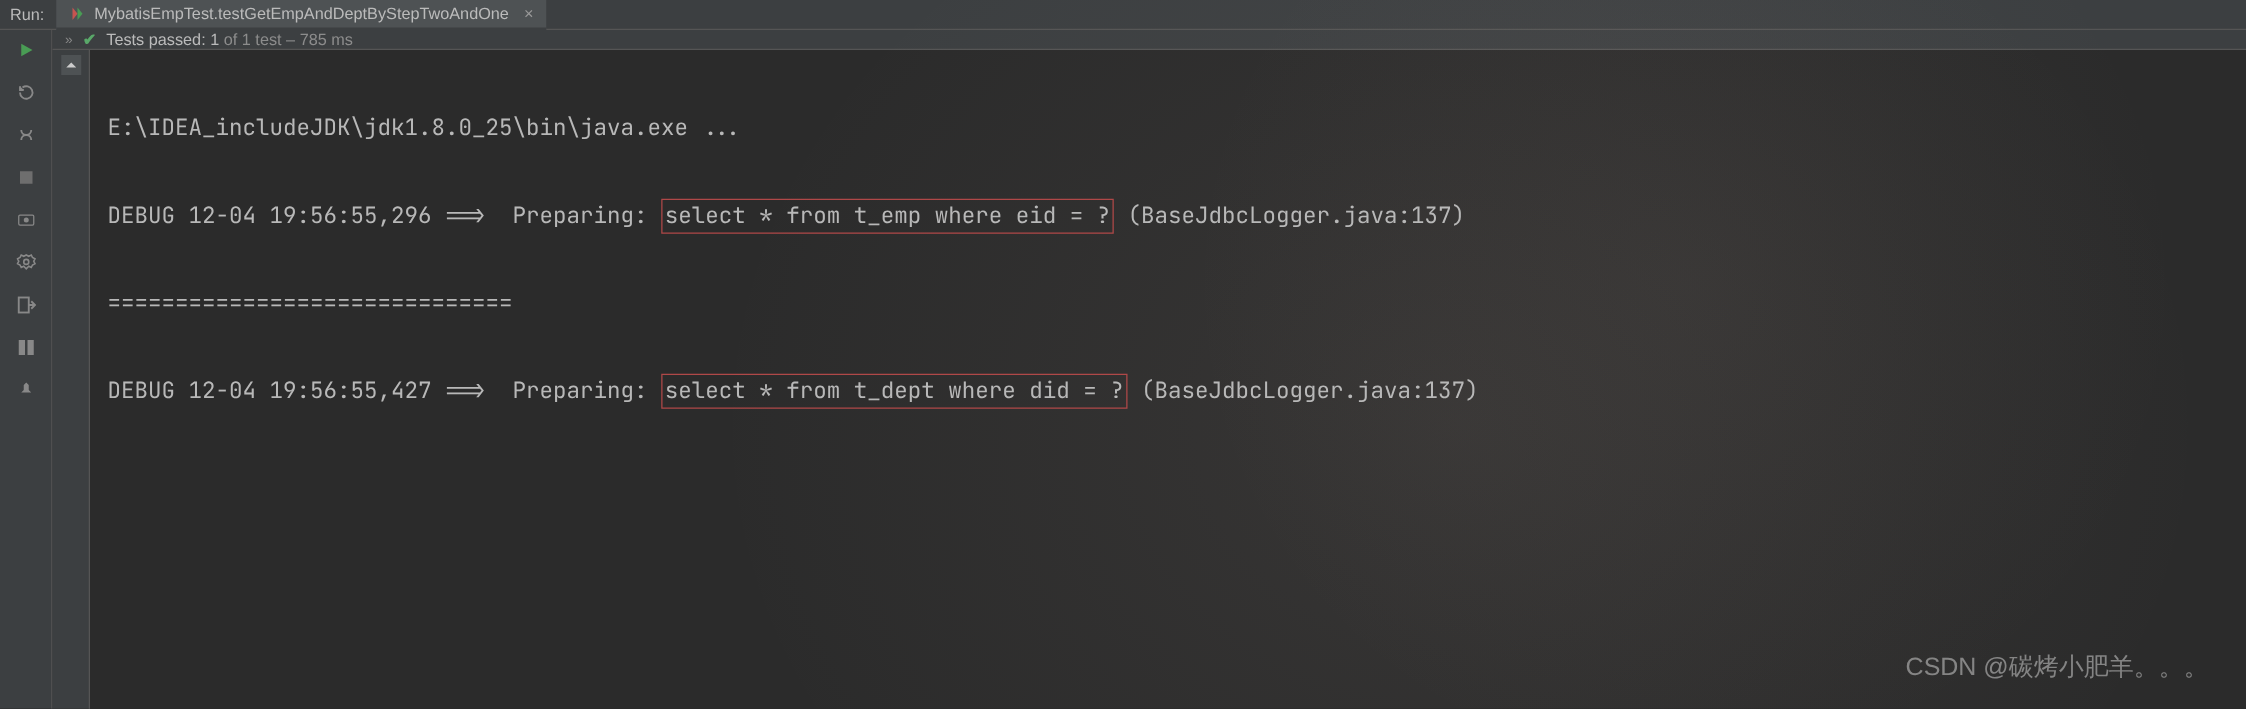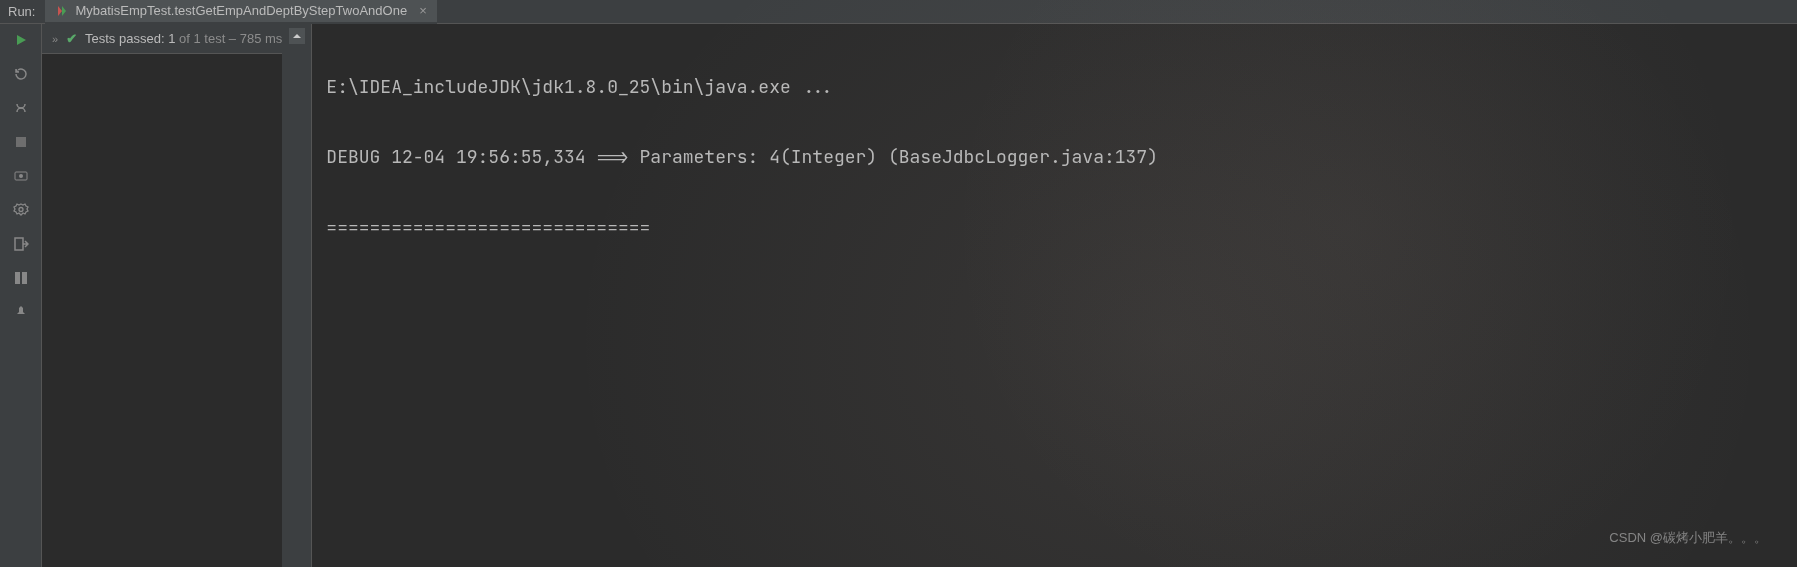--- a/index.html
+++ b/index.html
@@ -66,21 +66,21 @@
 .gutter-icon {
   width: 20px; height: 20px;
   display: flex; align-items: center; justify-content: center;
   color: #888;
   cursor: pointer;
 }
 .run-play svg { fill: #499c54; }
 .content {
   flex: 1;
   display: flex;
-  flex-direction: row;
+  flex-direction: column;
 }
 .status-bar {
   height: 30px;
   background: #3c3f41;
   border-bottom: 1px solid #555;
   display: flex;
   align-items: center;
   padding-left: 10px;
   gap: 8px;
 }
@@ -124,21 +124,21 @@
   padding: 0 2px;
   display: inline-block;
   line-height: 26px;
   margin-top: -2px;
 }
 .watermark {
   position: absolute;
   bottom: 20px;
   right: 30px;
   color: rgba(220,220,220,0.5);
-  font-size: 13px;
+  font-size: 20px;
   z-index: 10;
 }
 </style>
 </head>
 <body>
 
 <div class="bg-overlay"></div>
 
 <div class="top-bar">
   <span class="run-label">Run:</span>
@@ -223,22 +223,23 @@
       <div class="tree-col">
         <div class="tree-toggle">
           <svg width="10" height="10" viewBox="0 0 10 10" fill="#ccc">
               <path d="M1 7 L5 3 L9 7 Z"></path>
             </svg>
         </div>
       </div>
 
       <div class="console">
 <span class="line">E:\IDEA_includeJDK\jdk1.8.0_25\bin\java.exe ...</span>
-<span class="line">DEBUG 12-04 19:56:55,334 ==&gt; Parameters: 4(Integer) (BaseJdbcLogger.java:137)</span>
+<span class="line"><span>DEBUG 12-04 19:56:55,296 ==&gt;  Preparing: </span><span class="hl-box">select * from t_emp where eid = ?</span><span> (BaseJdbcLogger.java:137)</span></span>
 <span class="line">==============================</span>
+<span class="line"><span>DEBUG 12-04 19:56:55,427 ==&gt;  Preparing: </span><span class="hl-box">select * from t_dept where did = ?</span><span> (BaseJdbcLogger.java:137)</span></span>
 
 
 
 <span class="line"></span>
 
       </div>
     </div>
   </div>
 </div>
 

